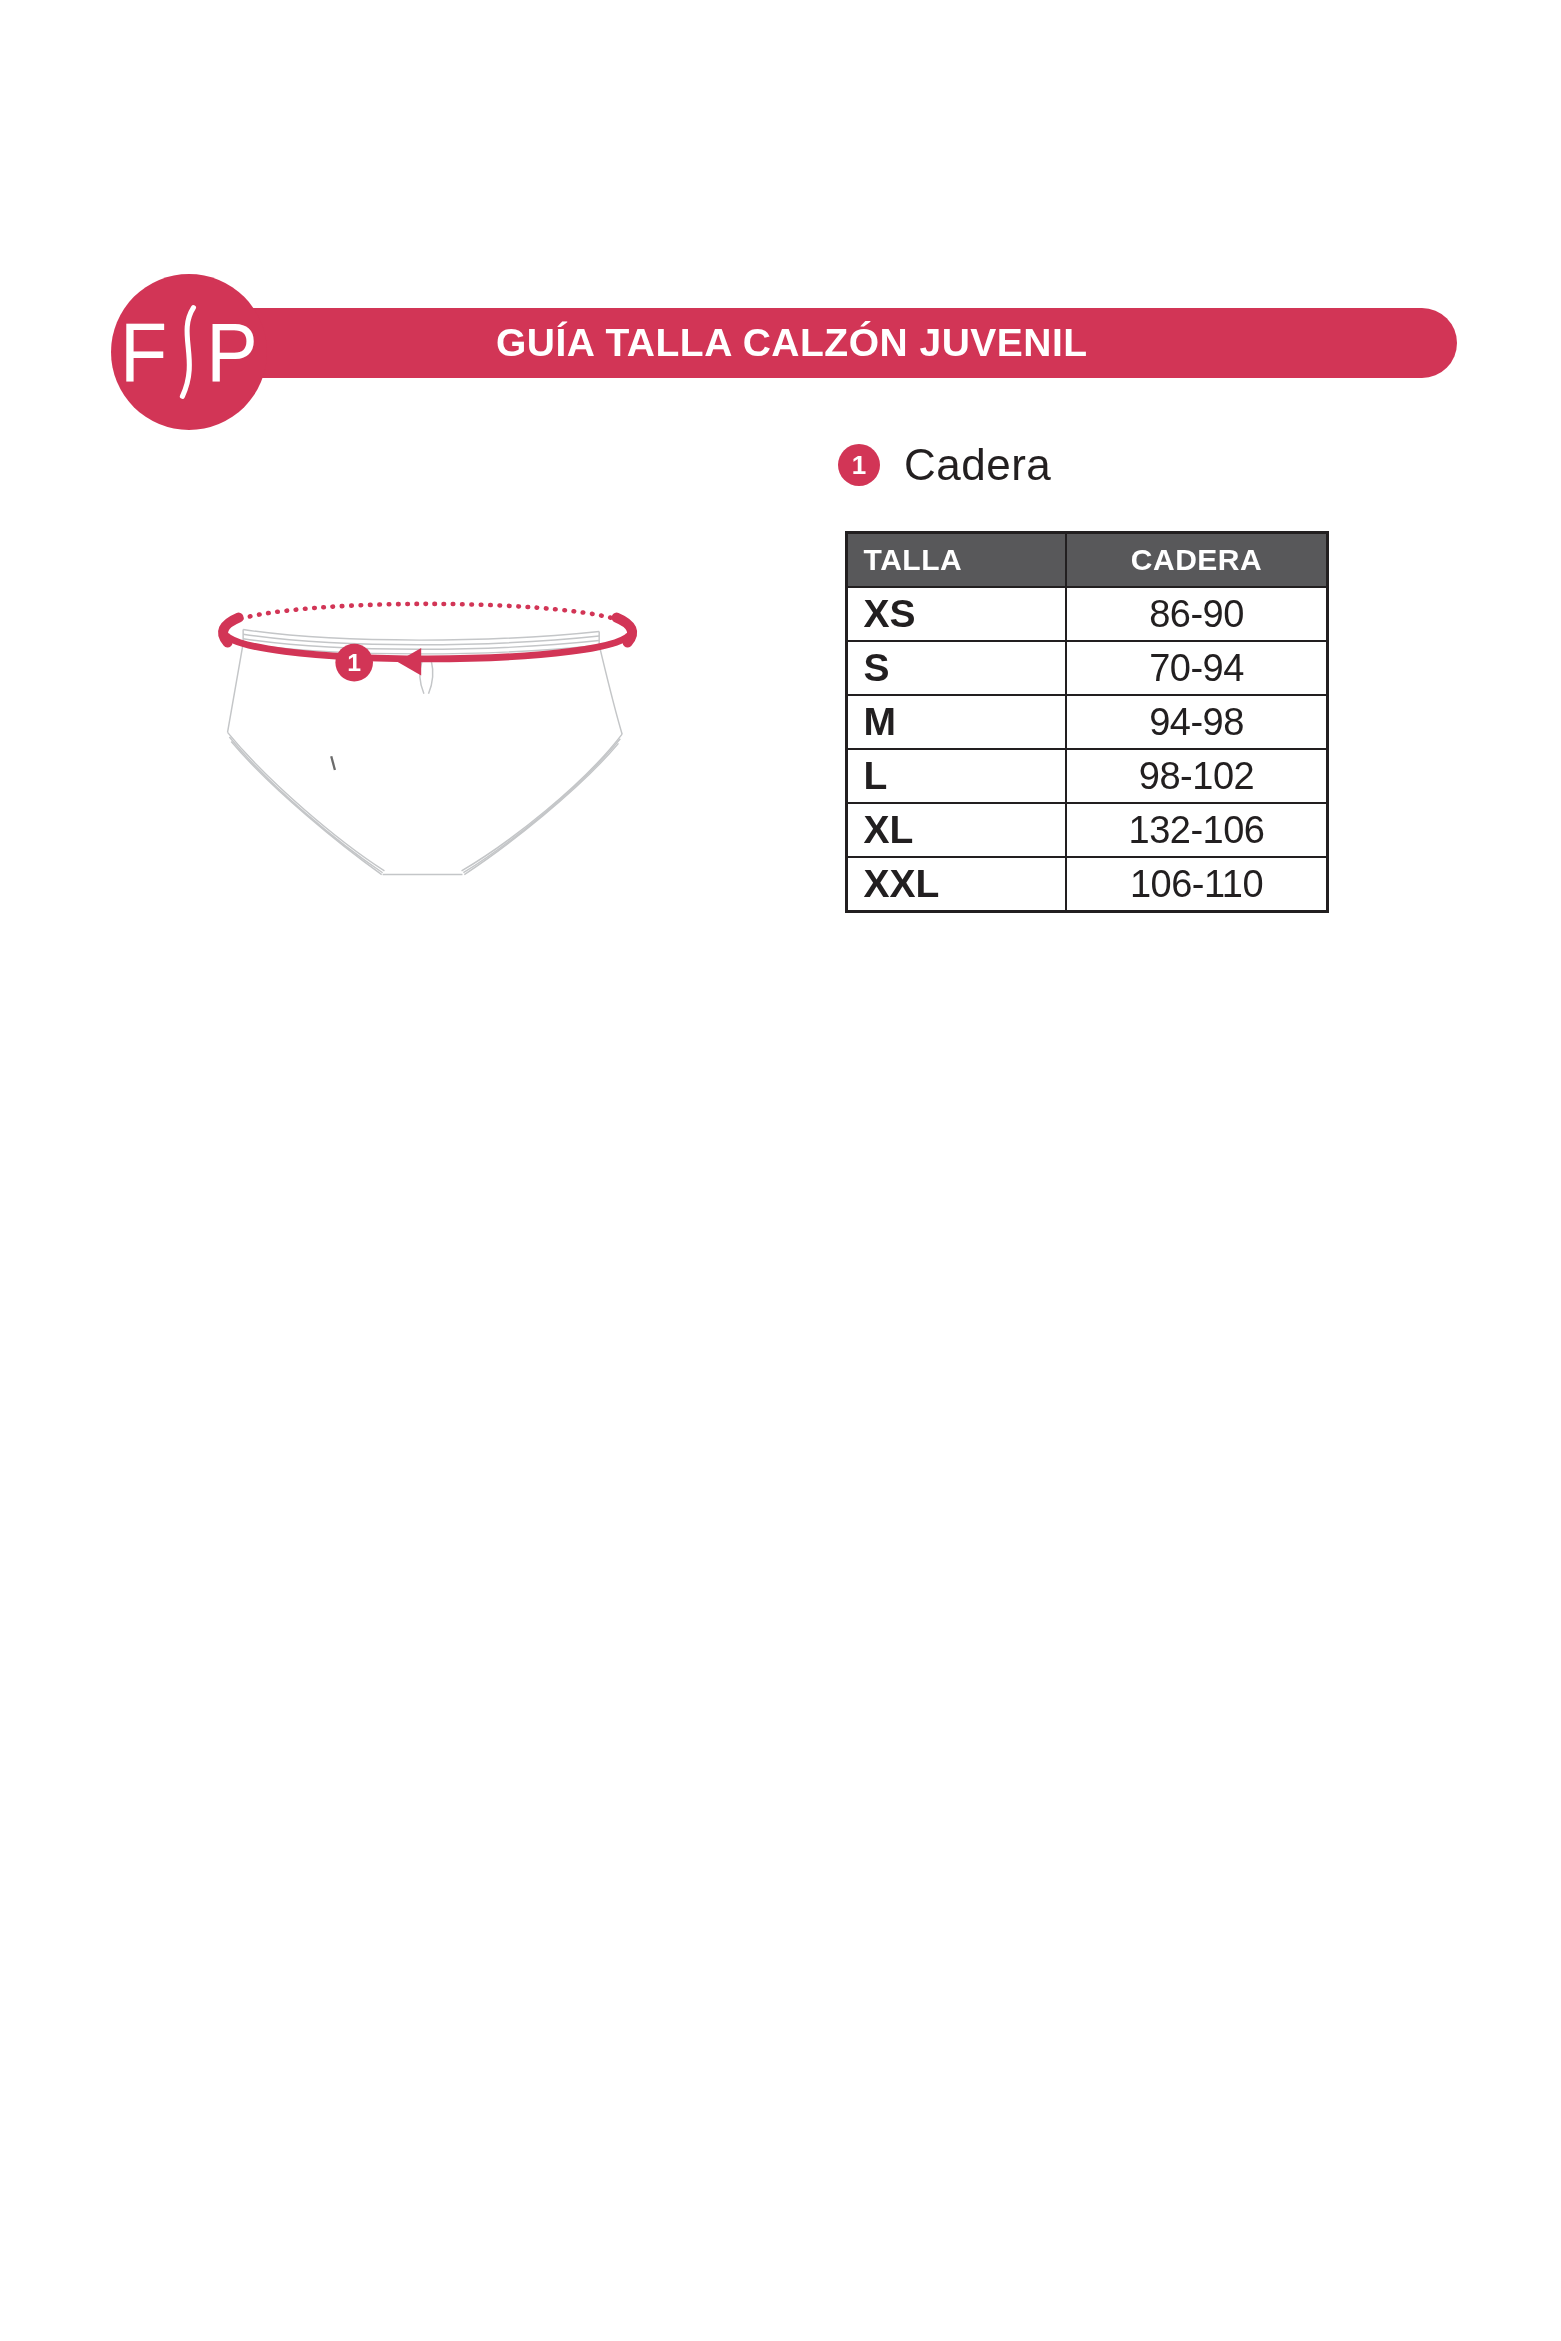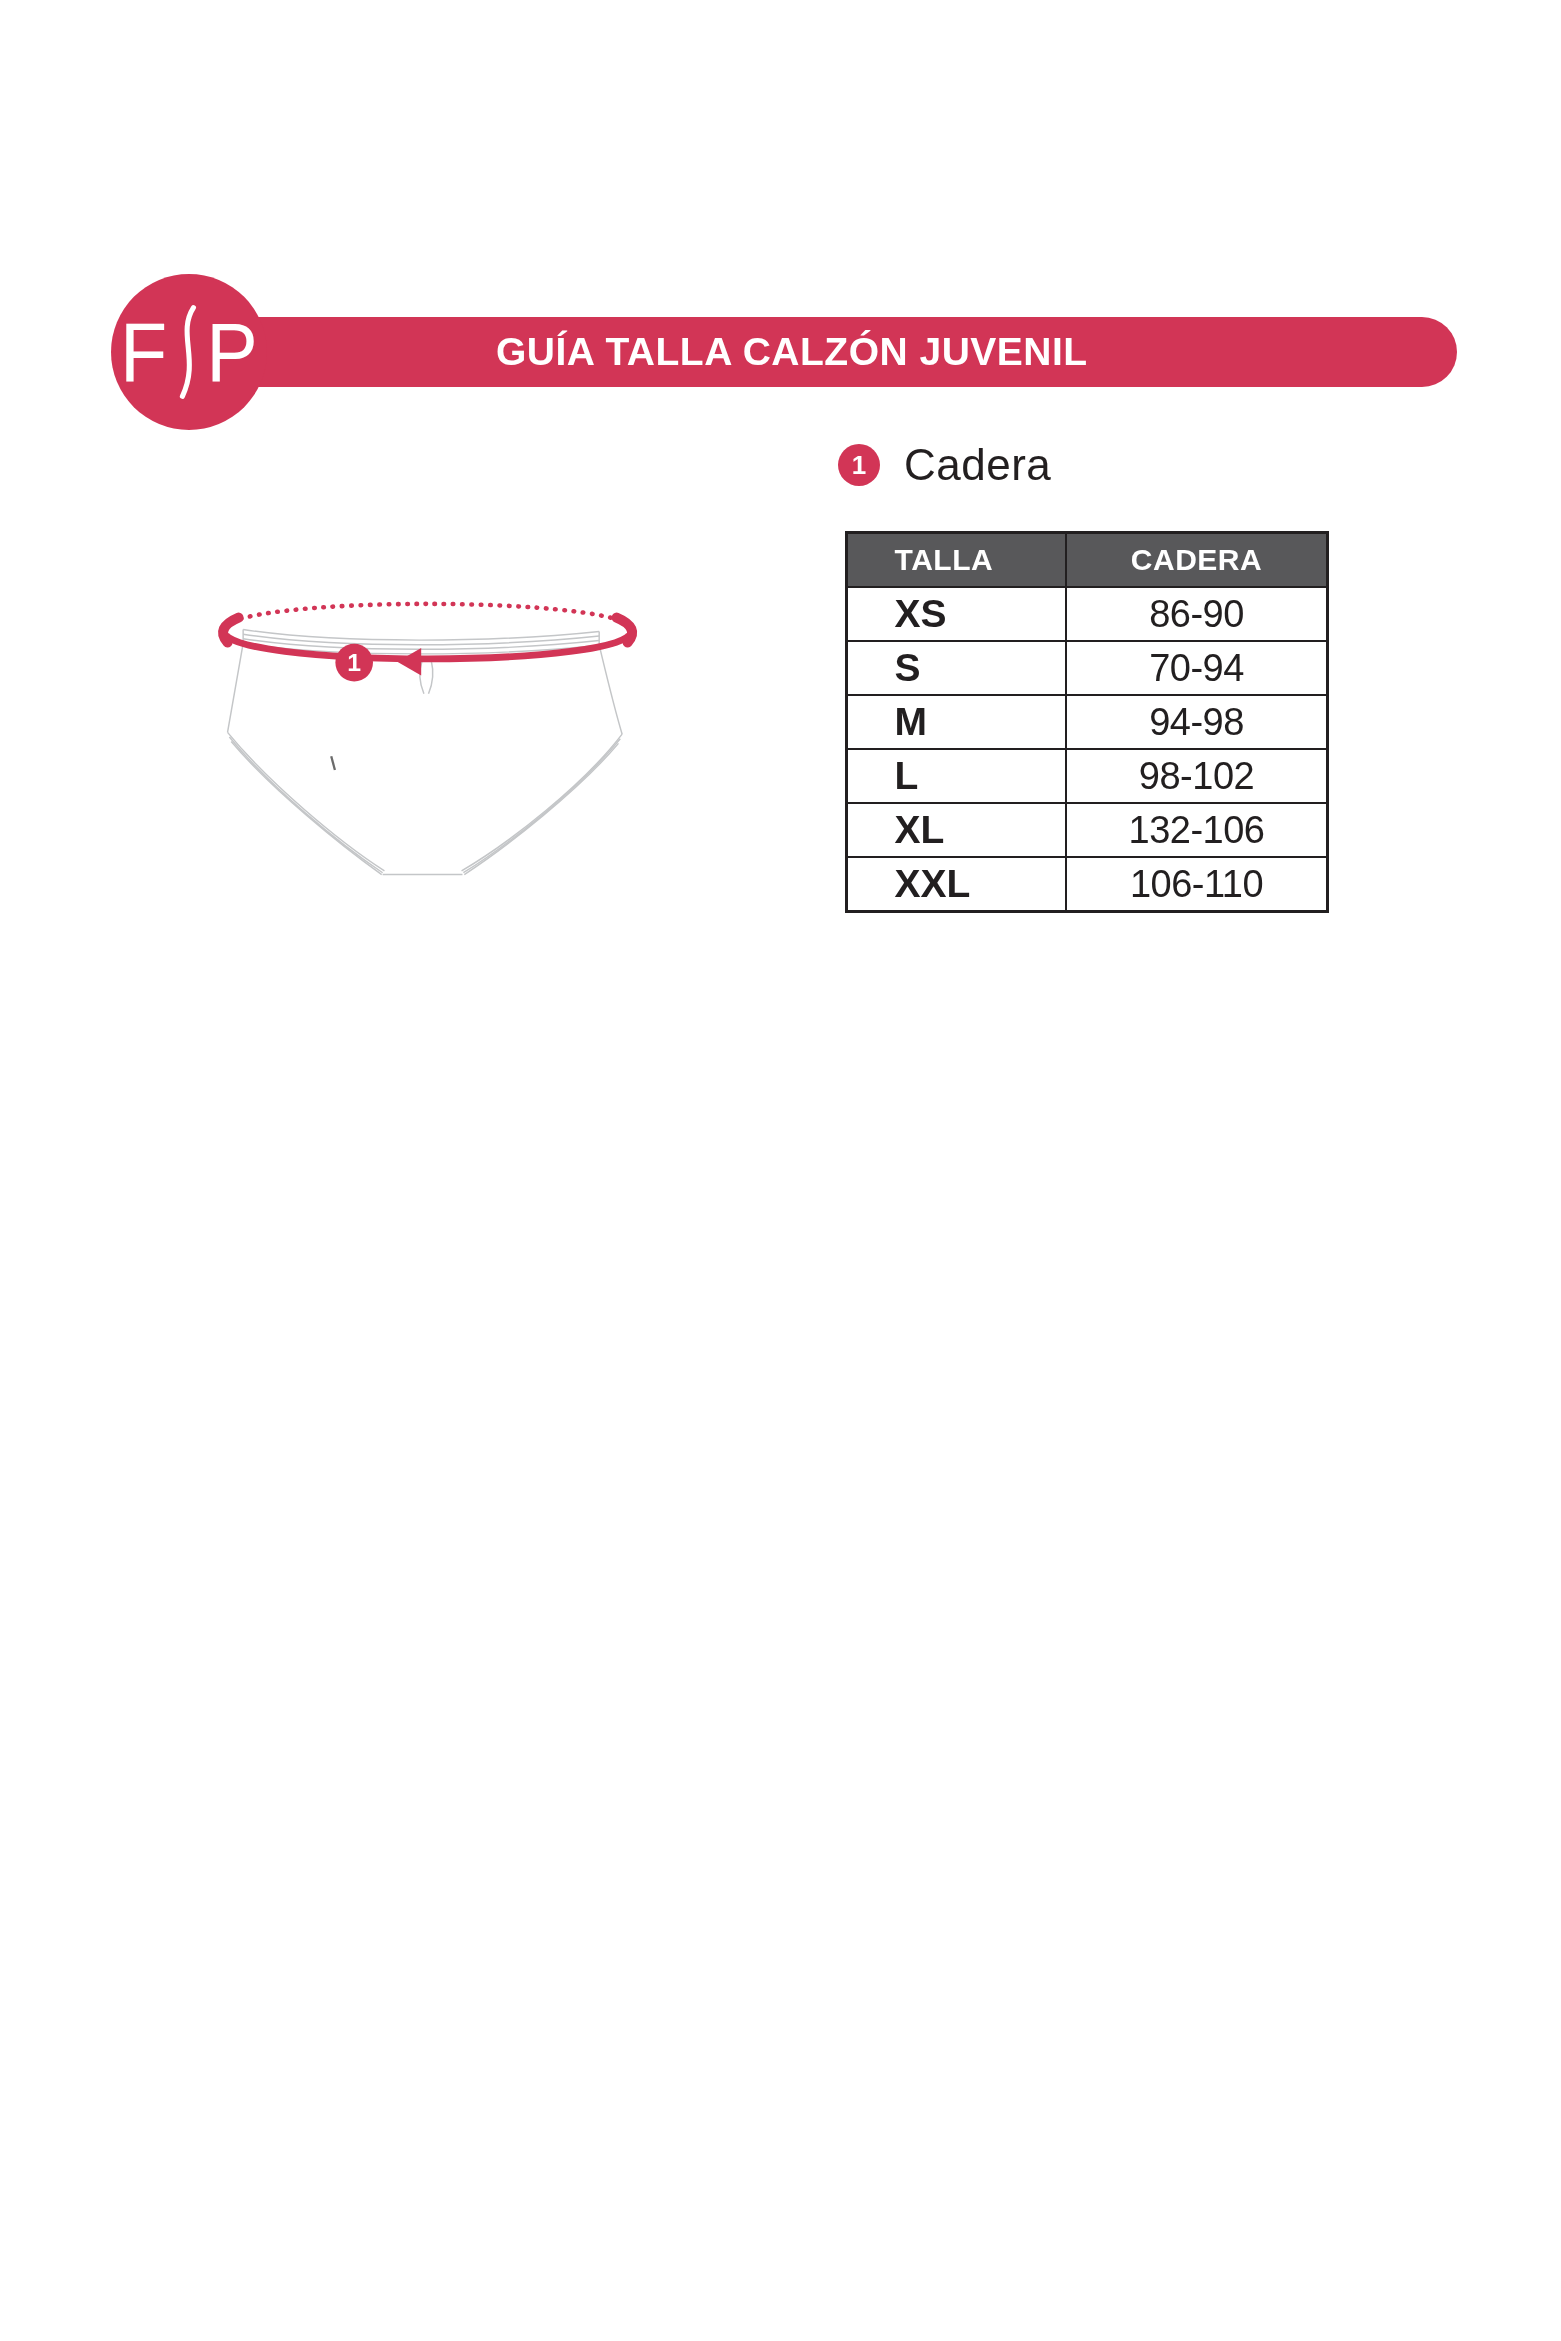--- a/index.html
+++ b/index.html
@@ -2,21 +2,21 @@
 <html style="font-size:14.7px"><head>
 <meta charset="utf-8">
 <style>
   html,body{margin:0;padding:0;background:#ffffff;}
   .page{
     position:relative;width:1561px;height:2342px;background:#ffffff;
     font-family:"Liberation Sans", sans-serif;overflow:hidden;
   }
   
   .banner{
-    position:absolute;left:189px;top:317px;width:1268px;height:70px;
+    position:absolute;left:189px;top:308px;width:1268px;height:70px;
     background:#d23556;border-radius:0 35px 35px 0;z-index:1;
   }
   .banner-title{
     position:absolute;left:307px;top:0;height:70px;line-height:70px;
     color:#ffffff;font-size:39px;font-weight:bold;letter-spacing:0.5px;
     white-space:nowrap;
   }
   .logo{
     position:absolute;left:111px;top:274px;width:156px;height:156px;
     background:#d23556;border-radius:50%;z-index:2;
@@ -45,21 +45,21 @@
     position:absolute;left:845px;top:531px;width:484px;
     border:3.7px solid #221f20;box-sizing:border-box;color:#221f20;
   }
   .t-row{
     display:grid;grid-template-columns:219px 1fr;height:52px;
     border-top:2.8px solid #221f20;background:#ffffff;
   }
   .t-row:first-child{border-top:none;}
   .t-row.header{background:#58585a;color:#ffffff;height:52px;}
   .cell{display:flex;align-items:center;height:100%;box-sizing:border-box;}
-  .cell.c1{padding-left:15.6px;border-right:2.8px solid #221f20;margin-left:31px;}
+  .cell.c1{padding-left:15.6px;border-right:2.8px solid #221f20;}
   .cell.c2{justify-content:center;}
   .t-row.header .cell{font-weight:bold;font-size:30px;letter-spacing:0.5px;}
   .t-row.data .cell.c1{font-weight:bold;font-size:39px;}
   .t-row.data .cell.c2{font-size:38px;letter-spacing:-0.5px;}
   
   .diagram{position:absolute;left:184px;top:569px;width:478px;height:312px;}
 </style>
 </head>
 <body>
 

